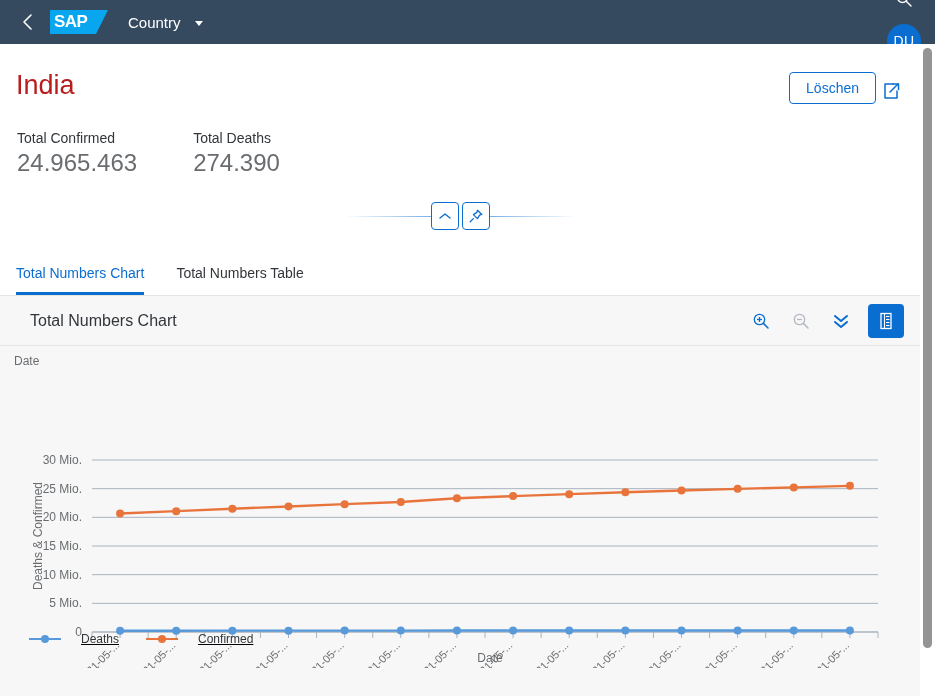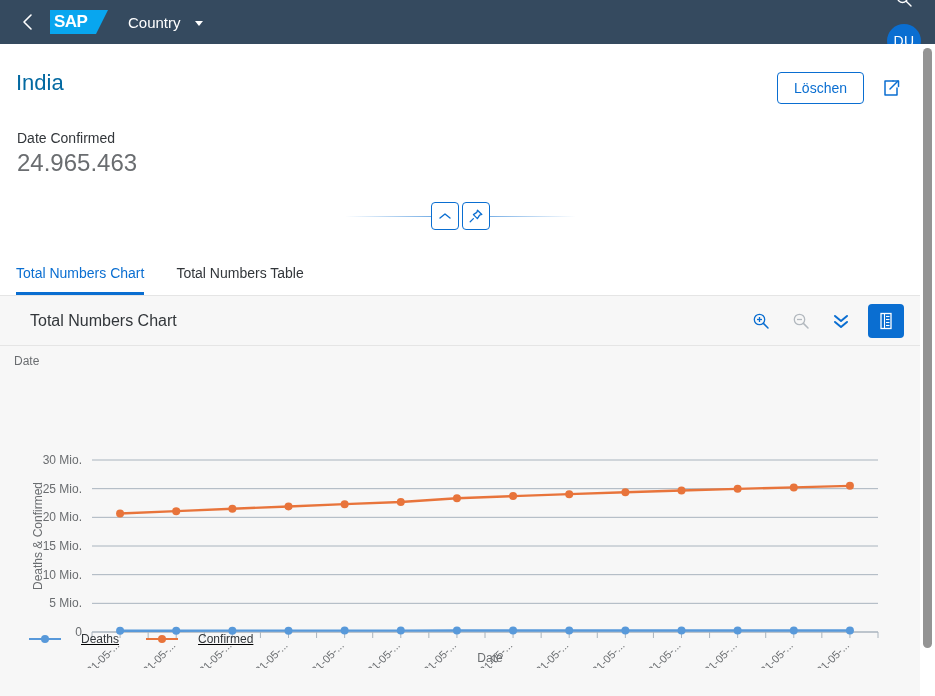--- a/index.html
+++ b/index.html
@@ -58,22 +58,22 @@
   }
 
   
   .obj-header {
     position: absolute; top: 44px; left: 0; width: 920px; height: 252px;
     background: #fff; padding: 0 16px;
   }
   .obj-title-row {
     display: flex; align-items: flex-start; padding-top: 26px;
   }
-  .obj-title { font-size: 22px; color: #0369a1; font-weight: normal; }
-  .obj-actions { margin-left: auto; display: flex; align-items: center; gap: 14px;
+  .obj-title { font-size: 27px; color: #b91c1c; font-weight: normal; }
+  .obj-actions { margin-left: auto; display: flex; align-items: flex-end; gap: 2px;
     padding-top: 2px; }
   .btn-outline {
     border: 1px solid #0a6ed1; color: #0a6ed1; background: #fff;
     border-radius: 4px; font-size: 14px; padding: 7px 16px; cursor: pointer;
     font-family: "Liberation Sans", sans-serif;
   }
   .icon-btn { width: 26px; height: 26px; display: flex; align-items: center;
     justify-content: center; cursor: pointer; }
 
   .kpi-row { display: flex; gap: 56px; margin-top: 26px; padding-left: 1px; }
@@ -197,22 +197,26 @@
             <polyline points="13,4 5,4 5,18 17,18 17,11" fill="none" stroke="#0a6ed1" stroke-width="1.5" stroke-linecap="round" stroke-linejoin="round"></polyline>
             <line x1="10" y1="12" x2="18" y2="4" stroke="#0a6ed1" stroke-width="1.5" stroke-linecap="round"></line>
             <polyline points="13,4 18.5,4 18.5,9.5" fill="none" stroke="#0a6ed1" stroke-width="1.5" stroke-linecap="round" stroke-linejoin="round"></polyline>
           </svg>
         </div>
       </div>
     </div>
 
     <div class="kpi-row">
       <div>
-        <div class="kpi-label">Date Confirmed</div>
+        <div class="kpi-label">Total Confirmed</div>
         <div class="kpi-value">24.965.463</div>
+      </div>
+      <div>
+        <div class="kpi-label">Total Deaths</div>
+        <div class="kpi-value">274.390</div>
       </div>
     </div>
 
     <div class="collapse-bar">
       <div class="rule-l"></div>
       <div class="sq-btn">
         <svg width="14" height="10" viewBox="0 0 14 10">
           <polyline points="2,7 7,3 12,7" fill="none" stroke="#0a6ed1" stroke-width="1.4" stroke-linecap="round" stroke-linejoin="round"></polyline>
         </svg>
       </div>

